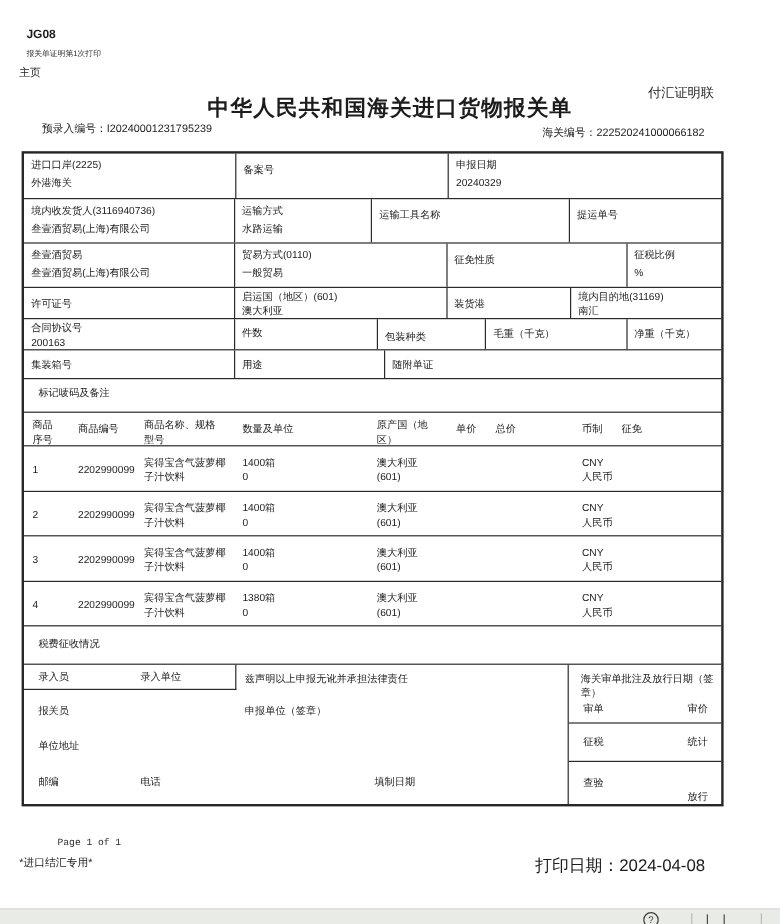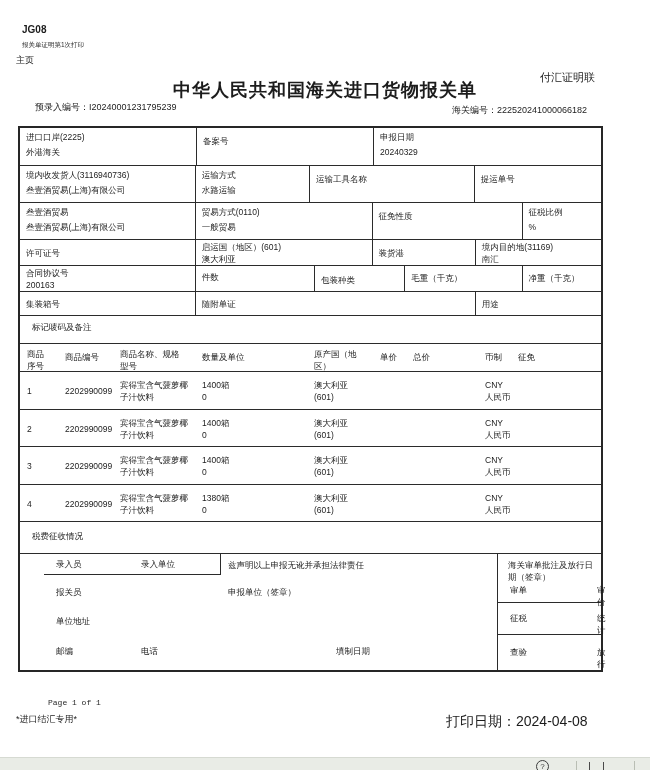--- a/index.html
+++ b/index.html
@@ -39,21 +39,21 @@
   .c-price{ left:360px; }
   .c-total{ left:393px; }
   .c-curr { left:465px; }
   .c-ex   { left:498px; }
   .t1 { top:4px; } .t2 { top:13px; } .t3 { top:7px; }
 
   .tax-row { height:32px; border-bottom:1.6px solid #2b2b2b; position:relative; }
   .tax-row span { position:absolute; left:12px; top:9px; font-size:8.5px; }
 
   .bottom { display:flex; height:116px; }
-  .b-left { width:454px; border-right:1.6px solid #2b2b2b; position:relative;margin-left:24px; }
+  .b-left { width:454px; border-right:1.6px solid #2b2b2b; position:relative; }
   .b-right { flex:1; position:relative; }
   .b-left span, .b-right span { position:absolute; font-size:8.5px; }
   .entry-box { position:absolute; left:0; top:0; width:177px; height:21px;
                border-right:1.6px solid #2b2b2b; border-bottom:1.6px solid #2b2b2b; }
   .entry-box span { position:absolute; top:5px; font-size:8.5px; }
   .r-sec1 { position:absolute; left:0; top:0; right:0; height:49px; border-bottom:1.6px solid #2b2b2b; }
   .r-sec2 { position:absolute; left:0; top:49px; right:0; height:32px; border-bottom:1.6px solid #2b2b2b; }
   .r-sec3 { position:absolute; left:0; top:81px; right:0; height:35px; }
   .r-sec1 span, .r-sec2 span, .r-sec3 span { position:absolute; font-size:8.5px; }
 
@@ -168,25 +168,25 @@
       </div>
       <div class="cell" style="width:79px; padding-top:6px;">
         <span class="lbl">净重（千克）</span>
       </div>
     </div>
 
     <div class="row" style="height:24px;">
       <div class="cell" style="width:177px; padding-top:6px;">
         <span class="lbl">集装箱号</span>
       </div>
+      <div class="cell" style="width:126px; padding-top:6px;">
+        <span class="lbl">用途</span>
+      </div>
       <div class="cell" style="width:282px; padding-top:6px;">
         <span class="lbl">随附单证</span>
-      </div>
-      <div class="cell" style="width:126px; padding-top:6px;">
-        <span class="lbl">用途</span>
       </div>
     </div>
 
     <div class="row" style="height:28px;">
       <div class="cell" style="width:585px; padding-top:5px; padding-left:12px;">
         <span class="lbl">标记唛码及备注</span>
       </div>
     </div>
 
     <div class="irow ihead">
@@ -269,21 +269,21 @@
           <span style="left:10px; top:6px;">海关审单批注及放行日期（签章）</span>
           <span style="left:12px; top:31px;text-align:right;">审单</span>
           <span style="left:99px; top:31px;">审价</span>
         </div>
         <div class="r-sec2">
           <span style="left:12px; top:10px;">征税</span>
           <span style="left:99px; top:10px;">统计</span>
         </div>
         <div class="r-sec3">
           <span style="left:12px; top:12px;">查验</span>
-          <span style="left:99px; top:12px;text-align:right;">放行</span>
+          <span style="left:99px; top:24px;text-align:right;">放行</span>
         </div>
       </div>
     </div>
   </div>
 
   <div class="abs page-info">Page 1 of 1</div>
   <div class="abs purpose-note">*进口结汇专用*</div>
   <div class="abs print-date"><span>打印日期：</span><span>2024-04-08</span></div>
 
   <div class="taskbar">

